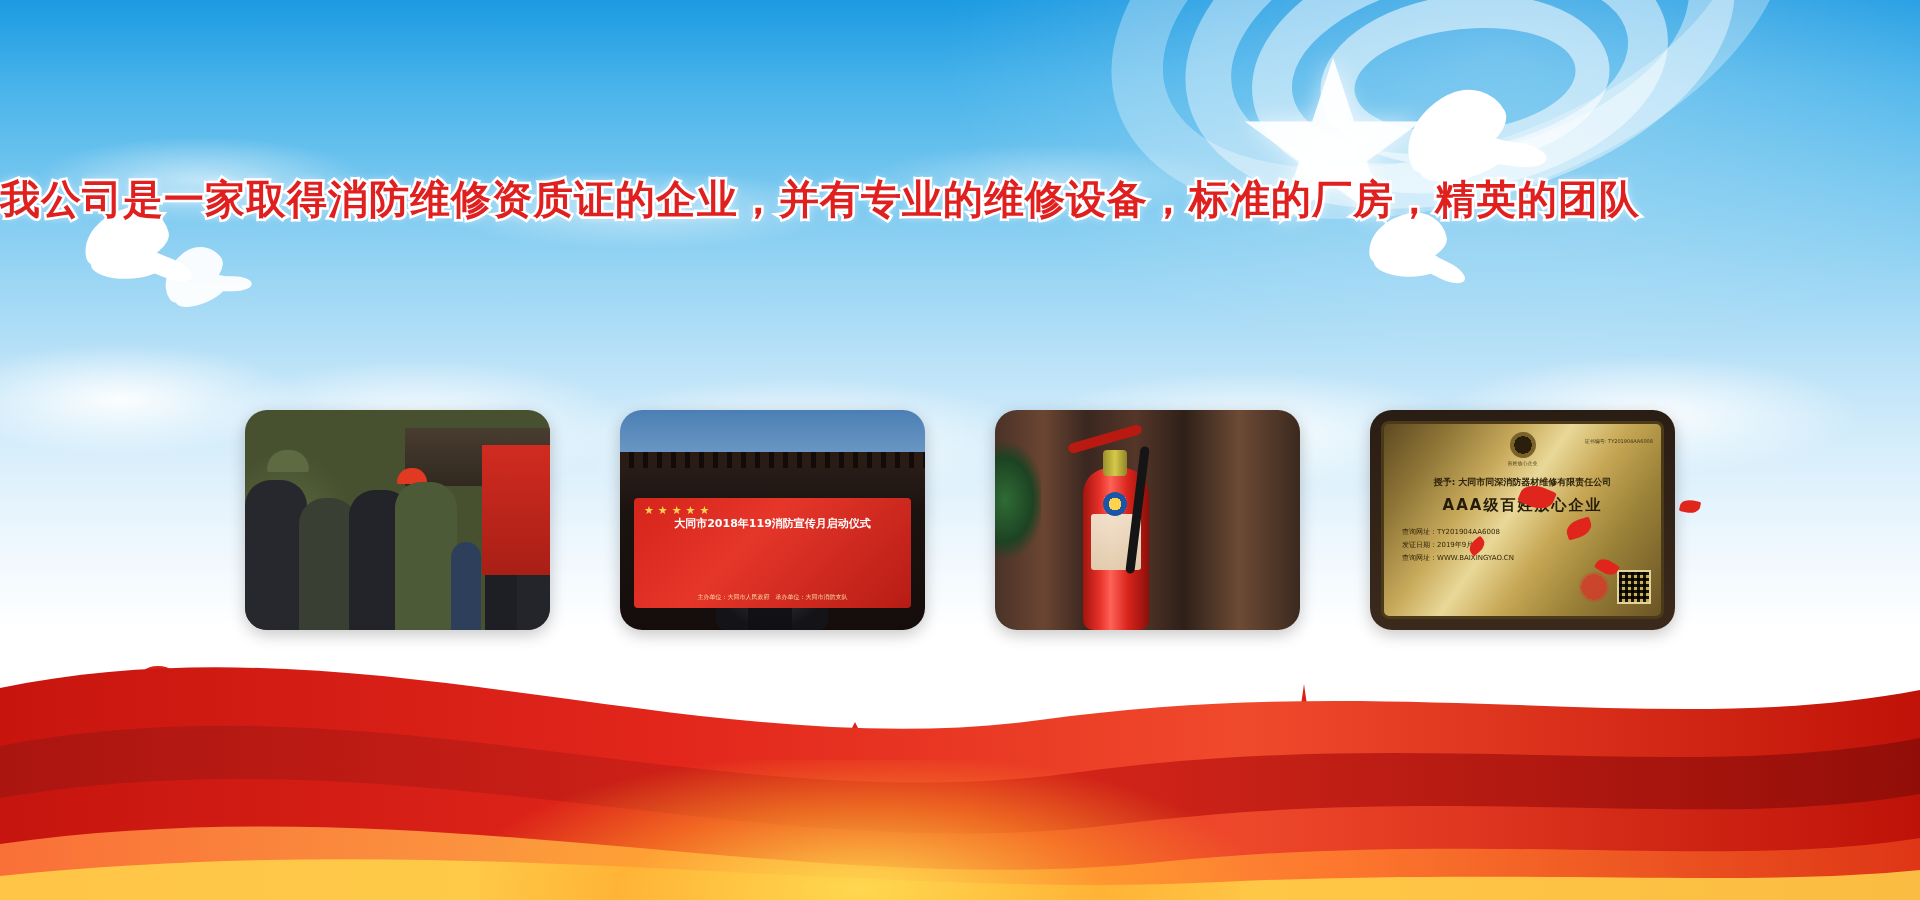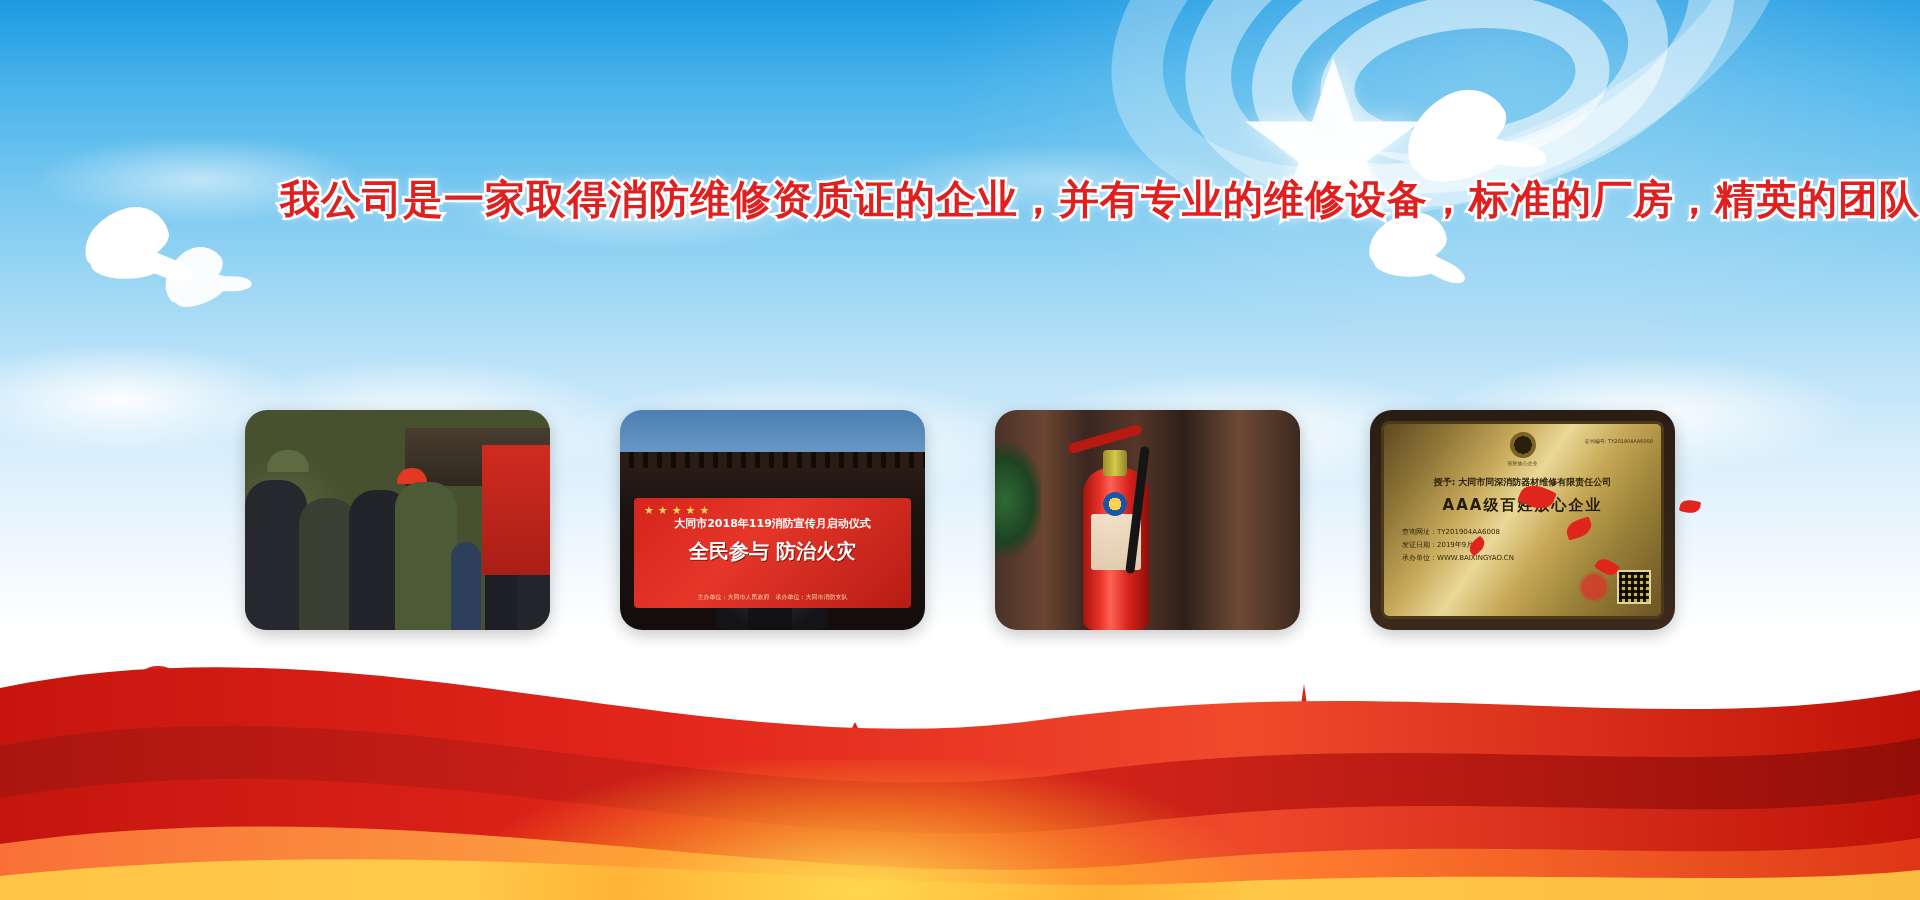--- a/index.html
+++ b/index.html
@@ -82,21 +82,21 @@
   .dove.d3 { top:95px;  left:1390px;width:150px; height:110px;transform:rotate(-6deg); }
   .dove.d4 { top:215px; left:1355px;width:110px; height:82px; transform:rotate(12deg); }
   .dove .body { left:18%; top:42%; width:62%; height:34%; transform:rotate(-10deg); }
   .dove .wing { left:8%;  top:0%;  width:72%; height:62%; border-radius:60% 40% 55% 45%/70% 60% 40% 30%; transform:rotate(-22deg); }
   .dove .tail { left:64%; top:48%; width:40%; height:22%; border-radius:10% 60% 60% 10%; transform:rotate(14deg); }
 
   
   #headline {
     position:absolute;
     top:168px; left:0; width:1920px;
-    text-align:right;
+    text-align:left;
     z-index:7;
   }
   #headline .line {
     font-family:"DejaVu Sans","Liberation Sans",sans-serif;
     font-weight:bold;
     font-size:40px;
     letter-spacing:1px;
     line-height:62px;
     color:#e01f1f;
     -webkit-text-stroke:5px #ffffff;
@@ -347,21 +347,20 @@
       <span class="person" style="left:272px;width:33px; height:110px; background:#23252b;"></span>
     </div>
 
     <div class="photo ph2">
       <span class="roof"></span>
       <span class="podium"></span>
       <span class="speaker"></span>
       <span class="banner">
         <span class="stars">★★★★★</span>
         <span class="bline1">大同市2018年119消防宣传月启动仪式</span>
-        <span class="bline2">全民参与 防治火灾</span>
         <span class="bline3">主办单位：大同市人民政府　承办单位：大同市消防支队</span>
       </span>
     </div>
 
     <div class="photo ph3">
       <span class="plant"></span>
       <span class="ext"></span>
       <span class="label"></span>
       <span class="badge"></span>
       <span class="neck"></span>
@@ -372,21 +371,21 @@
     <div class="photo ph4">
       <span class="plate">
         <span class="emblem"></span>
         <span class="emblem-cap">百姓放心企业</span>
         <span class="top-right-code">证书编号: TY201904AA6008</span>
         <span class="award-to">授予: 大同市同深消防器材维修有限责任公司</span>
         <span class="award-title">AAA级百姓放心企业</span>
         <span class="meta">
           <span>查询网址：TY201904AA6008</span><br>
           <span>发证日期：2019年9月</span><br>
-          <span>承办单位：WWW.BAIXINGYAO.CN</span>
+          <span>查询网址：WWW.BAIXINGYAO.CN</span>
         </span>
         <span class="seal"></span>
         <span class="qr"></span>
       </span>
     </div>
 
   </div>
 
   <svg id="skyline" viewBox="0 0 1920 420" preserveAspectRatio="none">
     <g fill="#d8231a">

